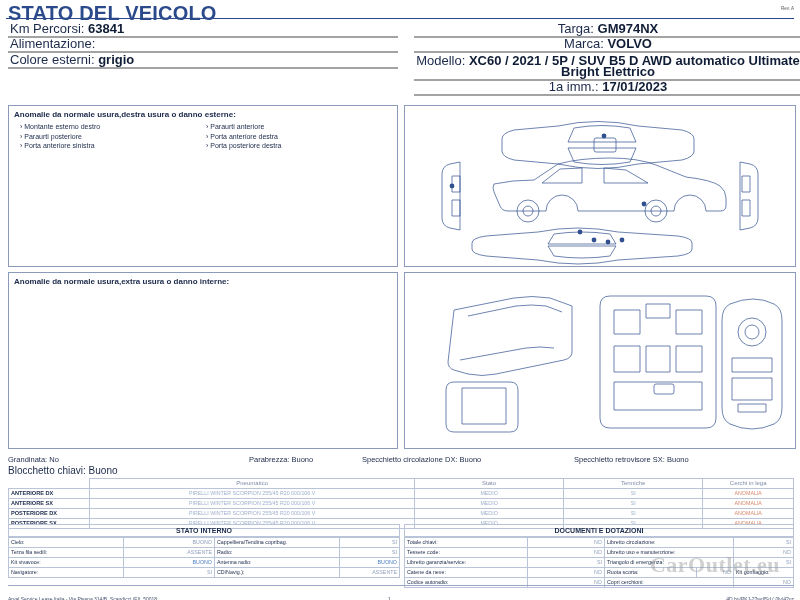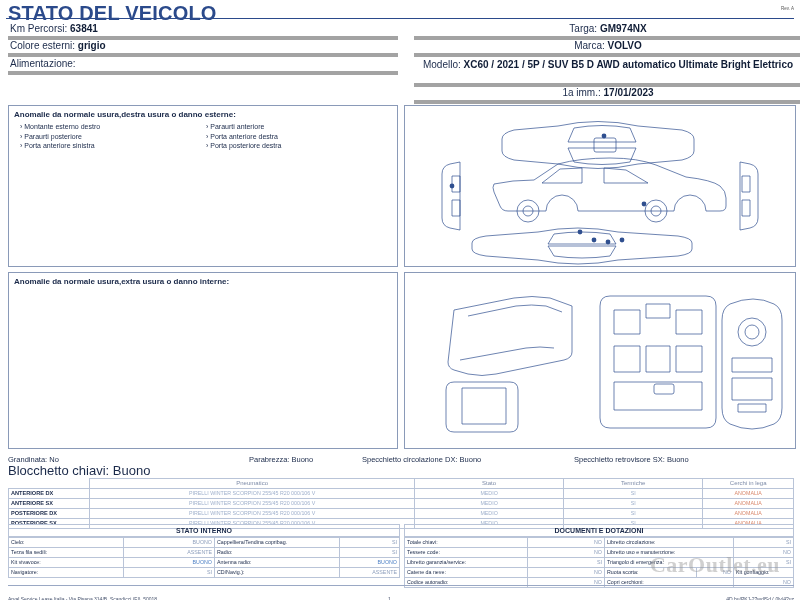--- a/index.html
+++ b/index.html
@@ -25,23 +25,23 @@
     font-size:4.5px;color:#555;
   }
   .hdr-rule{
     position:absolute;left:6px;top:18px;width:788px;height:1px;background:#2b4a8b;
   }
 
   
   .info-left{position:absolute;left:8px;top:22px;width:390px;}
   .info-right{position:absolute;left:414px;top:22px;width:388px;text-align:center;}
   .info-row{
-    border-bottom:4px solid #a3a3a3;
+    border-bottom:2px solid #a3a3a3;
     padding:1.5px 2px 2px 2px;
-    font-size:10px;
+    font-size:13px;
     line-height:10px;
     white-space:nowrap;
     overflow:hidden;
   }
   .info-row .lbl{color:#1b2a4a;}
   .info-row .val{font-weight:bold;color:#101d36;}
 
   
   .box{
     position:absolute;
@@ -67,21 +67,21 @@
   svg{display:block;overflow:visible;}
 
   
   .strip{
     position:absolute;left:8px;top:455px;width:786px;
     font-size:7.5px;line-height:10px;
   }
   .strip .c{position:absolute;top:0;}
   .strip2{
     position:absolute;left:8px;top:466px;width:786px;
-    font-size:13px;line-height:10px;
+    font-size:10px;line-height:10px;
   }
 
   
   table{border-collapse:collapse;}
   .tbl{
     position:absolute;
     font-size:5.3px;
     color:#3d4d6b;
   }
   .tbl td,.tbl th{
@@ -151,26 +151,26 @@
   <div class="doc-title">STATO DEL VEICOLO</div>
   <div class="rev">Rev. A</div>
   <div class="hdr-rule"></div>
 
   <div class="info-left">
     <div class="info-row">
       <span class="lbl">Km Percorsi:</span>
       <span class="val">63841</span>
     </div>
     <div class="info-row">
+      <span class="lbl">Alimentazione:</span>
+      <span class="val"></span>
+    </div>
+    <div class="info-row">
       <span class="lbl">Colore esterni:</span>
       <span class="val">grigio</span>
-    </div>
-    <div class="info-row">
-      <span class="lbl">Alimentazione:</span>
-      <span class="val"></span>
     </div>
   </div>
 
   <div class="info-right">
     <div class="info-row">
       <span class="lbl">Targa:</span>
       <span class="val">GM974NX</span>
     </div>
     <div class="info-row">
       <span class="lbl">Marca:</span>

